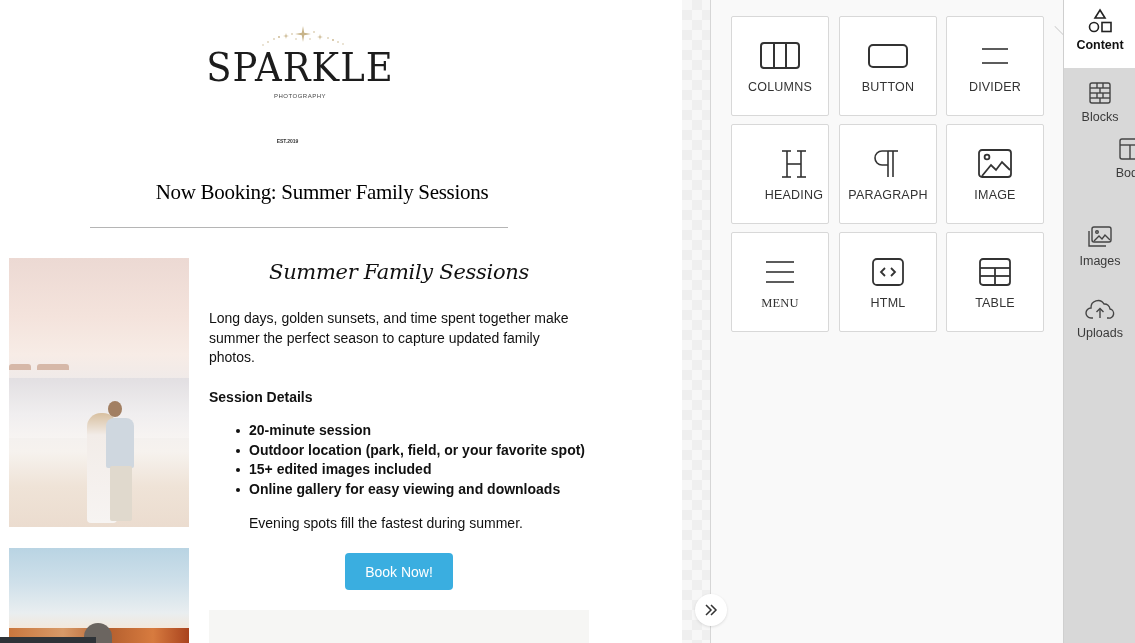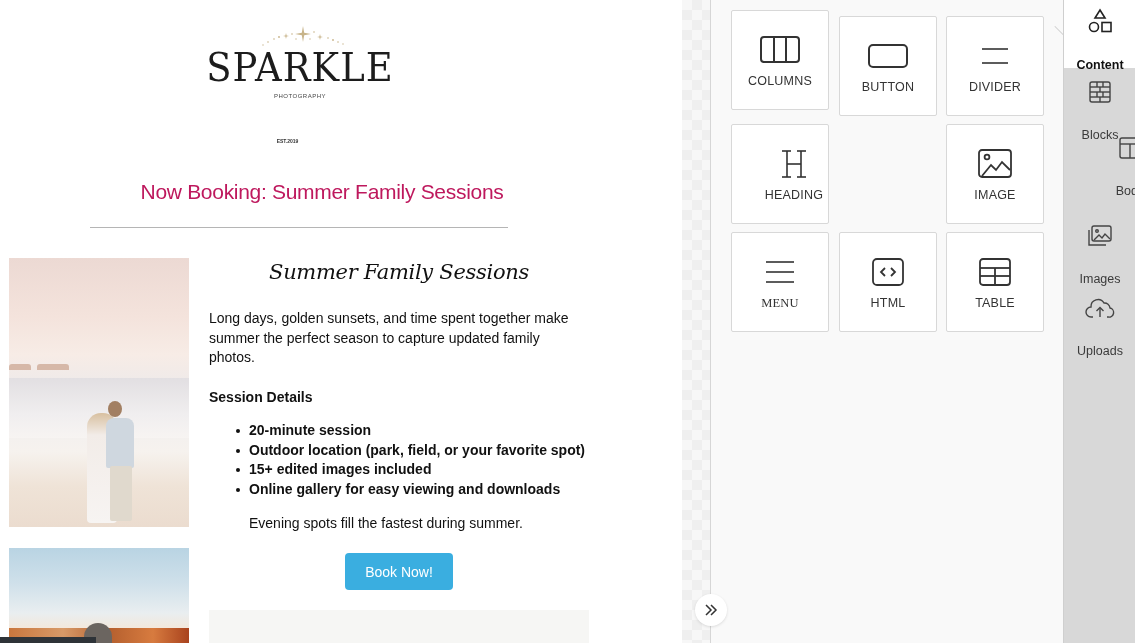--- a/index.html
+++ b/index.html
@@ -35,21 +35,21 @@
     position: absolute; left: 0; top: 69px; width: 200px; text-align: center;
     font-size: 6px; letter-spacing: 0.5px; color: #444;
   }
   .logo .est {
     position: absolute; left: 0; top: 114px; width: 175px; text-align: center;
     font-size: 5px; color: #333; font-weight: bold;
   }
 
   .main-title {
     position: absolute; left: 0; top: 180px; width: 598px; text-align: center;
-    font-family: Liberation Sans, sans-serif; font-size: 21px; color: #be185d; letter-spacing: -0.3px; padding-left: 46px;
+    font-family: Liberation Serif, serif; font-size: 21px; color: #000000; letter-spacing: -0.3px; padding-left: 46px;
   }
   .hr { position: absolute; left: 90px; top: 227px; width: 418px; height: 1px; background: #b5b5b5; }
 
   .photo1 {
     position: absolute; left: 9px; top: 258px; width: 180px; height: 269px; overflow: hidden;
     background: linear-gradient(180deg, #ecd9d3 0%, #f4e3dc 22%, #f7ece6 36%, #ece9ea 50%, #f1efef 60%, #f6f2ee 72%, #efe3d7 85%, #ebdccf 100%);
   }
   .photo1 .sea { position: absolute; left: 0; top: 120px; width: 180px; height: 60px;
     background: linear-gradient(180deg, #e2dfe2, #f0eeef 60%, #f7f4f2); }
   .photo1 .island { position: absolute; top: 106px; height: 6px; background: #d6b8a8; border-radius: 3px 3px 0 0; }
@@ -115,21 +115,21 @@
     margin-top: 9px; font-size: 12.5px; color: #333; letter-spacing: 0.2px;
   }
 
   
   .right-nav {
     position: absolute; left: 1063px; top: 0; width: 72px; height: 643px; background: #d8d8d8;
     border-left: 1px solid #cfcfcf;
   }
   .nav-item {
     position: absolute; left: 0; width: 72px; height: 68px;
-    display: flex; flex-direction: column; align-items: center; cursor: pointer; gap: 20px;
+    display: flex; flex-direction: column; align-items: center; cursor: pointer;
   }
   .nav-item.active { background: #ffffff; }
   .nav-item .nicon { margin-top: 8px; height: 26px; display: flex; align-items: center; justify-content: center; }
   .nav-item .nlabel { margin-top: 4px; font-size: 12.5px; color: #3a3a3a; }
   .nav-item.active .nlabel { color: #111; font-weight: bold; }
   .nav-notch { position: absolute; left: 1053px; top: 30px; width: 12px; height: 1px; background: #cfcfcf; transform: rotate(45deg); }
 </style>
 </head>
 <body>
 
@@ -191,21 +191,21 @@
   <div class="closing">Evening spots fill the fastest during summer.</div>
   <div class="book-btn">Book Now!</div>
   <div class="grey-block"></div>
 </div>
 
 <div class="checker"></div>
 <div class="divider-line"></div>
 
 <div class="tools-panel">
 
-  <div class="tile" style="left:20px;top:10px;">
+  <div class="tile" style="left:20px;top:16px;">
     <span class="ticon">
       <svg width="40" height="28" viewBox="0 0 40 28">
           <rect x="1" y="1" width="38" height="25" rx="3" fill="none" stroke="#333" stroke-width="2"></rect>
           <line x1="14" y1="1" x2="14" y2="26" stroke="#333" stroke-width="2"></line>
           <line x1="26" y1="1" x2="26" y2="26" stroke="#333" stroke-width="2"></line>
         </svg>
     </span>
     <span class="tlabel">COLUMNS</span>
   </div>
   <div class="tile" style="left:128px;top:16px;">
@@ -234,20 +234,33 @@
             <line x1="22" y1="2" x2="22" y2="28"></line>
             <line x1="8" y1="15" x2="22" y2="15"></line>
             <line x1="3" y1="2" x2="12" y2="2"></line>
             <line x1="18" y1="2" x2="27" y2="2"></line>
             <line x1="3" y1="28" x2="12" y2="28"></line>
             <line x1="18" y1="28" x2="27" y2="28"></line>
           </g>
         </svg>
     </span>
     <span class="tlabel">HEADING</span>
+  </div>
+  <div class="tile" style="left:128px;top:124px;">
+    <span class="ticon">
+      <svg width="28" height="30" viewBox="0 0 28 30">
+          <g stroke="#333" stroke-width="1.6" fill="none">
+            <path d="M14 2 H8 A7 7 0 0 0 8 16 H14"></path>
+            <line x1="14" y1="2" x2="14" y2="28"></line>
+            <line x1="19" y1="2" x2="19" y2="28"></line>
+            <line x1="14" y1="2" x2="24" y2="2"></line>
+          </g>
+        </svg>
+    </span>
+    <span class="tlabel">PARAGRAPH</span>
   </div>
   <div class="tile" style="left:235px;top:124px;">
     <span class="ticon">
       <svg width="34" height="30" viewBox="0 0 34 30">
           <g stroke="#333" stroke-width="1.8" fill="none">
             <rect x="1" y="1" width="32" height="27" rx="3"></rect>
             <circle cx="9" cy="8" r="2.4"></circle>
             <path d="M4 27 L13 16 L18 21 L24 13 L32 21"></path>
           </g>
         </svg>

